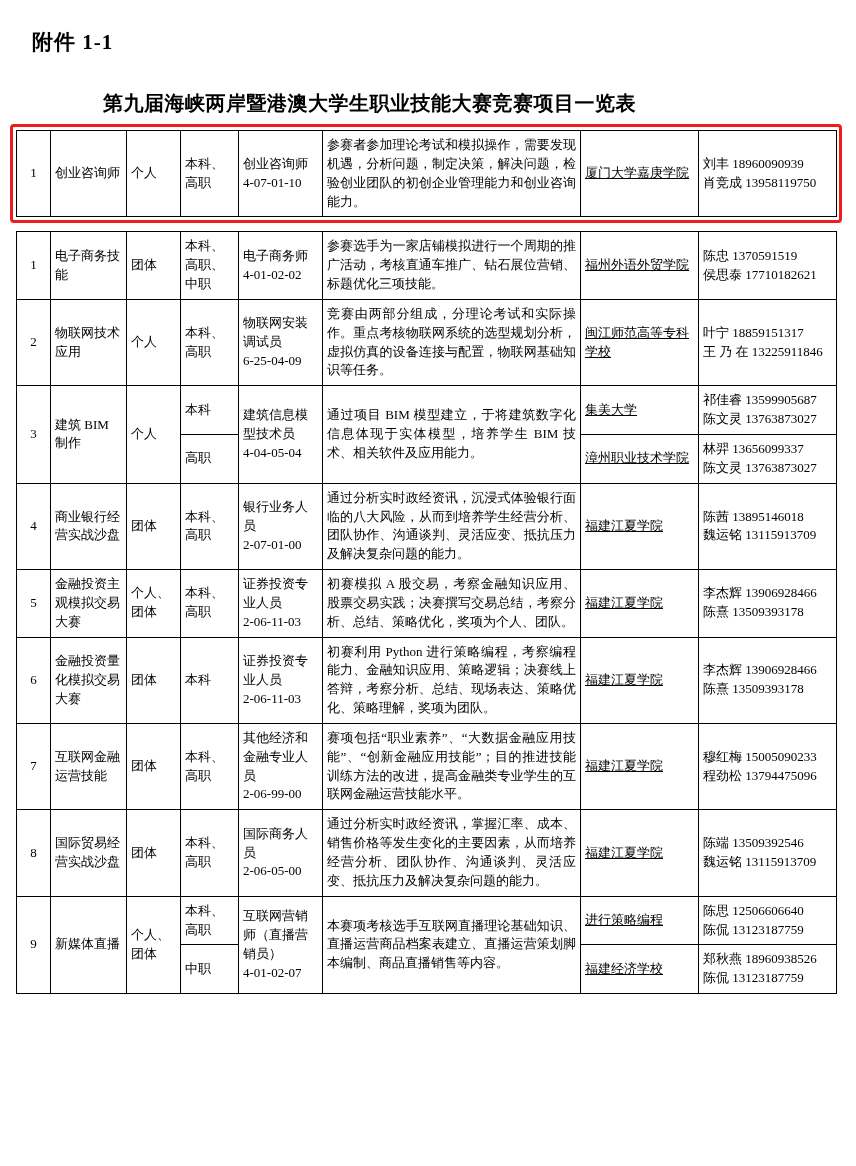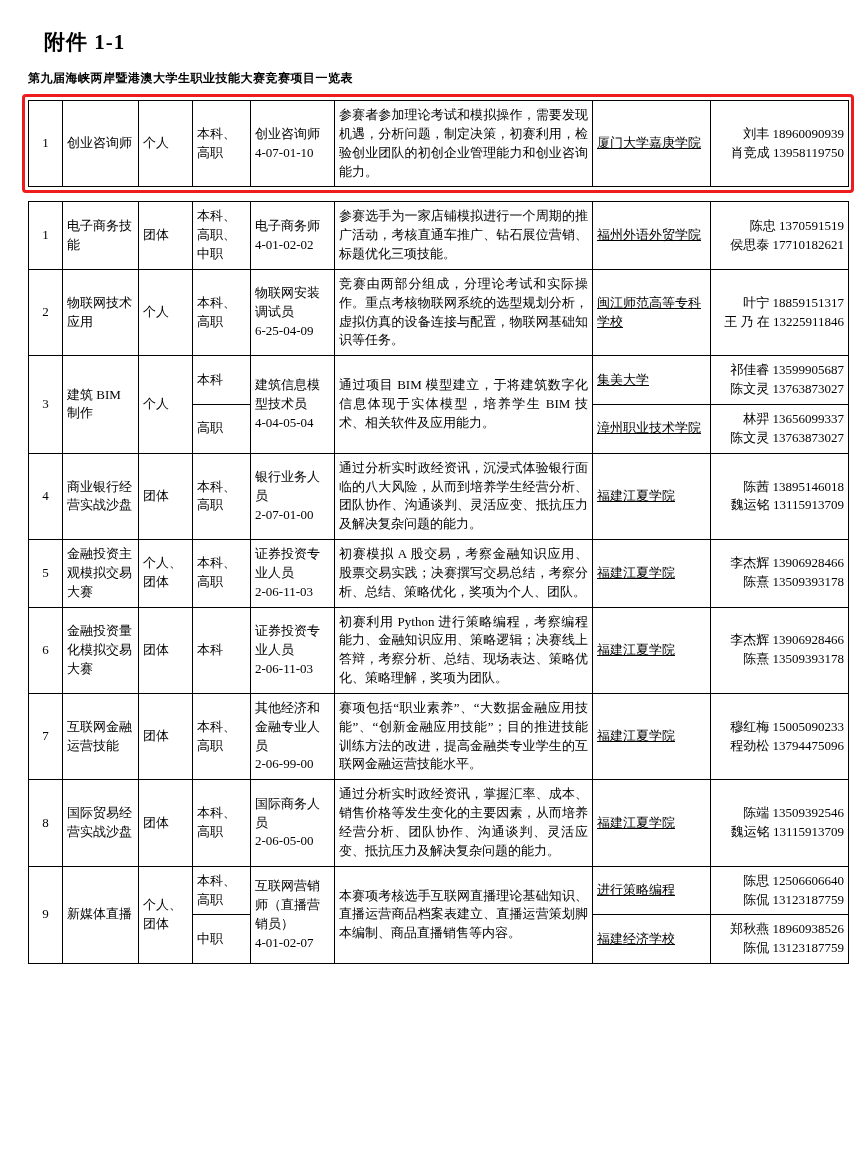--- a/index.html
+++ b/index.html
@@ -10,34 +10,34 @@
   body {
     width: 856px;
     font-family: "Liberation Serif", "DejaVu Serif", serif;
     color: #000000;
   }
   .page {
     width: 739px;
     min-height: 1166px;
     position: relative;
     box-sizing: border-box;
-    padding: 22px 16px 0 28px;
+    padding: 22px 16px 0 16px;
   }
   .attach-label {
     font-size: 21px;
     font-weight: bold;
     letter-spacing: 1px;
     margin: 6px 0 0 16px;
   }
   .doc-title {
-    text-align: left;
-    font-size: 12px;
+    text-align: center;
+    font-size: 20px;
     font-weight: bold;
     letter-spacing: 0.5px;
-    margin: 14px 0 14px 0;
+    margin: 34px 0 14px 0;
   }
   table.main {
     border-collapse: collapse;
     width: 820px;
     margin: 0 auto;
     table-layout: fixed;
   }
   table.main td, table.main th {
     border: 1px solid #000000;
     padding: 5px 4px;
@@ -53,21 +53,21 @@
     height: 120px;
     padding: 4px 2px;
   }
   .c-num { text-align: center; }
   .c-name { text-align: left; padding-left: 8px; }
   .c-form { text-align: left; }
   .c-group { text-align: left; }
   .c-job { text-align: left; padding-left: 6px; }
   .c-content { text-align: justify; padding: 6px 8px; line-height: 1.6; }
   .c-school { text-align: left; padding-left: 8px; line-height: 1.6; text-decoration: underline; }
-  .c-phone { text-align: right; padding-left: 8px; line-height: 1.6; }
+  .c-phone { text-align: left; padding-left: 8px; line-height: 1.6; }
 
   
   col.w-num { width: 34px; }
   col.w-name { width: 76px; }
   col.w-form { width: 54px; }
   col.w-group { width: 58px; }
   col.w-job { width: 84px; }
   col.w-content { width: 258px; }
   col.w-school { width: 118px; }
   col.w-phone { width: 138px; }
@@ -119,21 +119,21 @@
         <tbody>
           <tr>
             <td class="c-num">1</td>
             <td class="c-name">创业咨询师</td>
             <td class="c-form">个人</td>
             <td class="c-group">本科、高职</td>
             <td class="c-job">
               <span class="sub-line">创业咨询师</span>
               <span class="sub-line">4-07-01-10</span>
             </td>
-            <td class="c-content">参赛者参加理论考试和模拟操作，需要发现机遇，分析问题，制定决策，初赛利用，检验创业团队的初创企业管理能力和创业咨询能力。</td>
+            <td class="c-content">参赛者参加理论考试和模拟操作，需要发现机遇，分析问题，制定决策，解决问题，检验创业团队的初创企业管理能力和创业咨询能力。</td>
             <td class="c-school">厦门大学嘉庚学院</td>
             <td class="c-phone">
               <span class="phone-line sub-line">刘丰 18960090939</span>
               <span class="phone-line sub-line">肖竞成 13958119750</span>
             </td>
           </tr>
         </tbody>
       </table>
       <div class="highlight-box"></div>
     </div>

